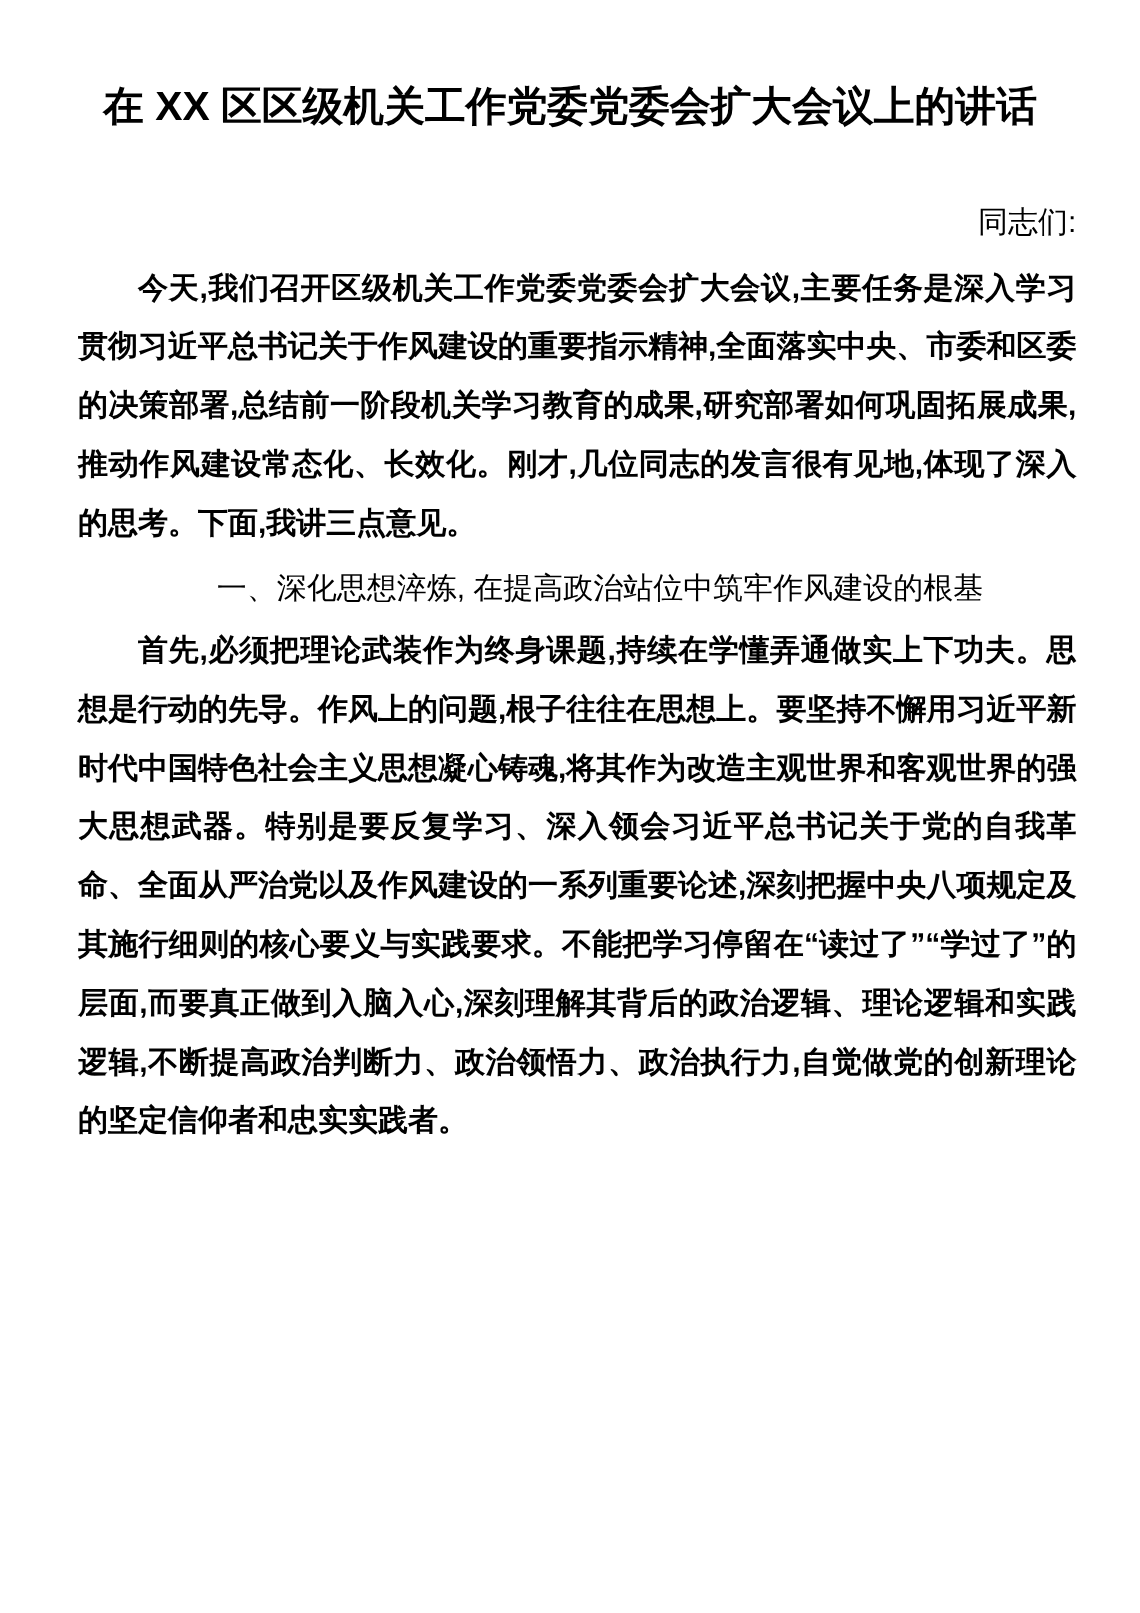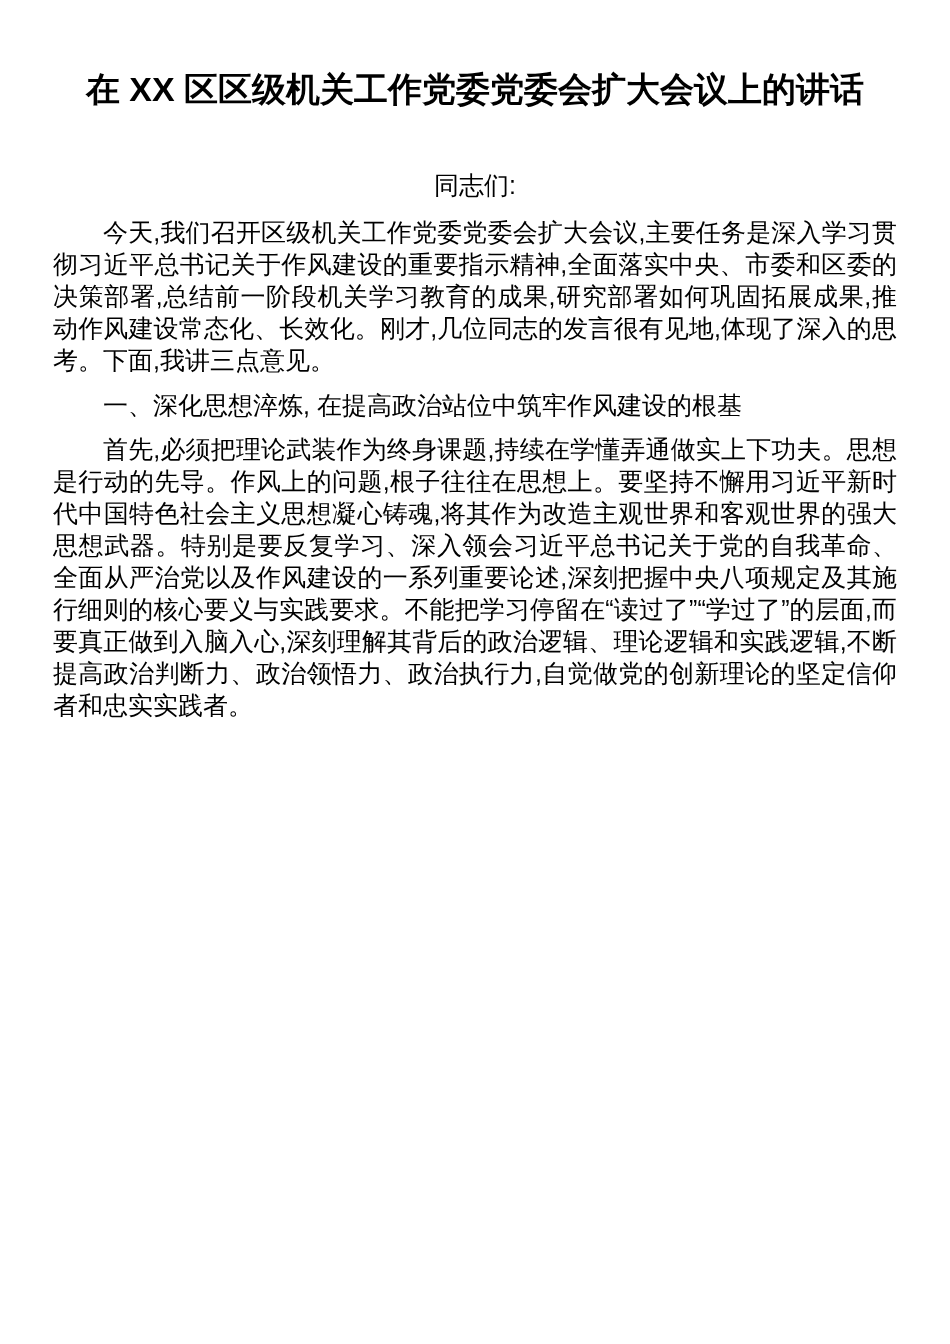--- a/index.html
+++ b/index.html
@@ -23,35 +23,36 @@
     font-size: 34px;
     line-height: 45px;
     font-weight: 700;
     text-align: center;
     color: #000000;
   }
   .salutation {
     margin: 49px 0 0 0;
     font-size: 25px;
     line-height: 49px;
-    text-align: center;
+    text-align: right;
   }
   .para {
-    margin: 6px 0 0 0;
+    margin: 6px 0 0 12px;
     font-size: 25px;
-    line-height: 32px;
+    line-height: 49px;
     text-align: justify;
     text-indent: 2em;
     word-break: break-all;
+    font-weight: bold;
   }
   .heading {
     margin: 5px 0 0 0;
     font-size: 25px;
     line-height: 49px;
-    text-align: left;
+    text-align: center;
     text-indent: 2em;
     font-weight: 400;
   }
   .mt0 { margin-top: 0; }
   .mt3 { margin-top: 3px; }
 </style>
 </head>
 <body>
 
 <div class="page">

